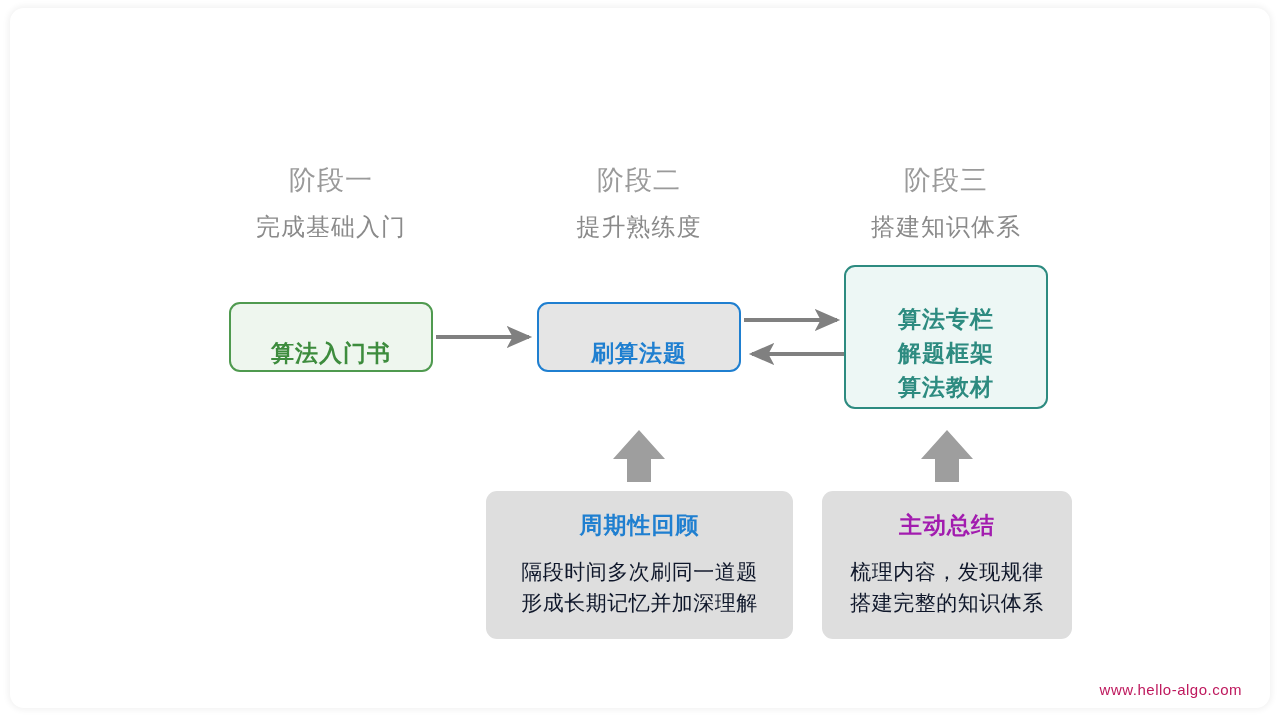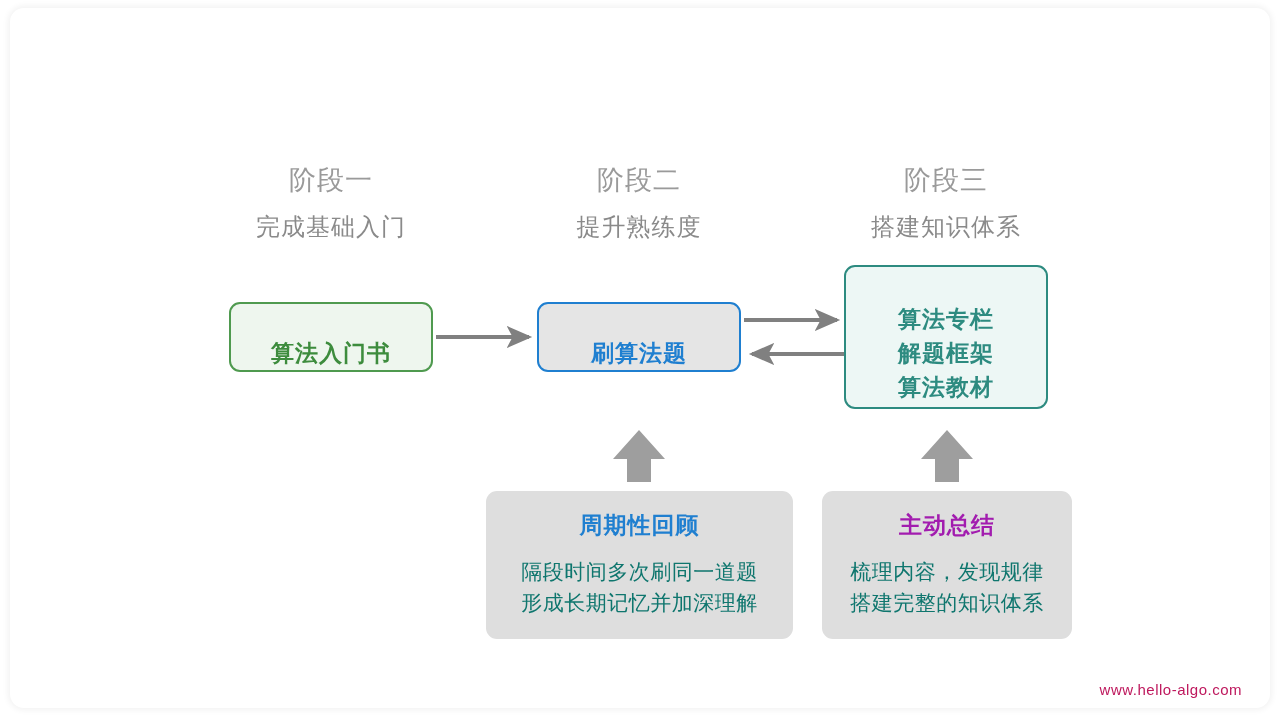--- a/index.html
+++ b/index.html
@@ -100,21 +100,21 @@
   }
   .tip-title {
     font-size: 23px;
     font-weight: 700;
     letter-spacing: 1px;
     line-height: 1.2;
     margin-bottom: 18px;
   }
   .tip-body {
     font-size: 21px;
-    color: #0f766e;
+    color: #0f172a;
     font-weight: 400;
     line-height: 1.45;
     letter-spacing: 0.5px;
   }
   #tip-review { left: 486px; top: 491px; width: 307px; height: 148px; }
   #tip-review .tip-title { color: #1f7fd0; }
   #tip-summary { left: 822px; top: 491px; width: 250px; height: 148px; }
   #tip-summary .tip-title { color: #a21caf; }
 
   

